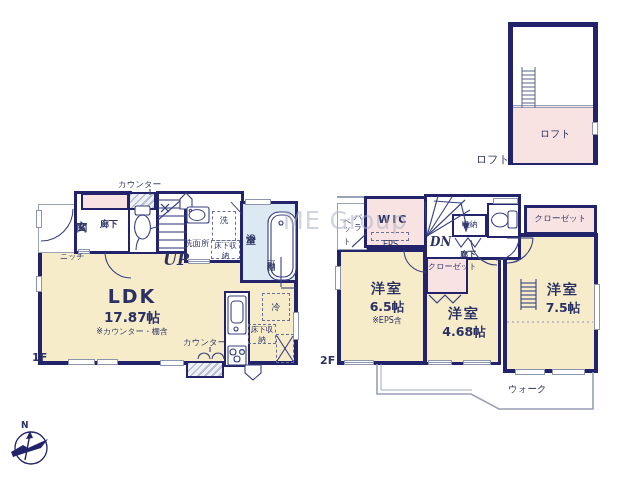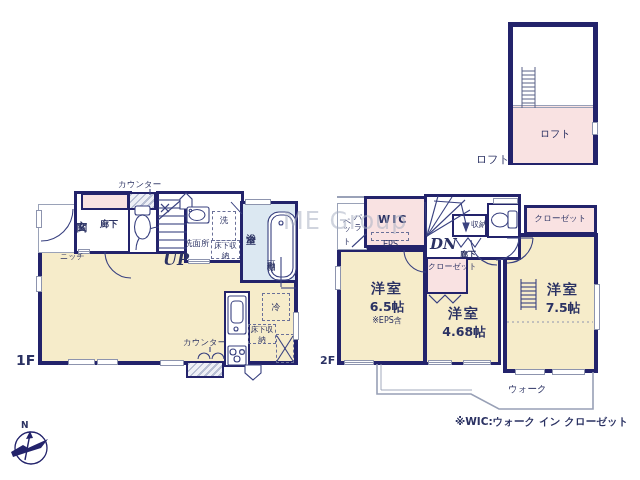--- a/index.html
+++ b/index.html
@@ -64,21 +64,21 @@
   #lbl-niche{left:60px;top:252px;font-size:8px;}
   #lbl-up{left:163px;top:251px;font-size:16px;}
   #lbl-senmenjo{left:184px;top:239px;font-size:8.5px;font-family:Liberation Serif, serif;}
   #lbl-yokushitsu{left:245px;top:226px;height:40px;font-size:9.5px;font-weight:bold;}
   #lbl-kadoudana{left:266px;top:254px;height:42px;font-size:8.5px;}
   #ldk-block{left:82px;top:286px;width:100px;text-align:center;}
   #lbl-ldk{position:static;font-size:19px;font-weight:bold;letter-spacing:2px;}
   #lbl-ldk-size{position:static;font-size:13.5px;font-weight:bold;margin-top:2px;}
   #lbl-ldk-note{position:static;font-size:8px;margin-top:2px;}
   #lbl-counter-kitchen{left:183px;top:338px;font-size:8.5px;}
-  #lbl-1f{left:16px;top:352px;font-size:14px;font-weight:bold;}
+  #lbl-1f{left:32px;top:352px;font-size:11px;font-weight:bold;}
   
   #room1{left:337px;top:248px;width:90px;height:117px;}
   #room2{left:424px;top:254px;width:77px;height:111px;}
   #room3{left:503px;top:233px;width:95px;height:140px;}
   #strip{left:337px;top:196px;width:30px;height:54px;}
   #strip-top{left:337px;top:197px;width:30px;height:5px;background:#fff;border-top:1px solid #9aa2b8;border-bottom:1px solid #9aa2b8;}
   #wic-room{left:364px;top:196px;width:63px;height:52px;}
   #eps-strip{left:371px;top:232px;width:38px;height:9px;}
   #upper-block{left:424px;top:194px;width:97px;height:66px;}
   #shuno-box{left:452px;top:214px;width:35px;height:23px;}
@@ -92,22 +92,22 @@
   #h2{left:428px;top:360px;width:24px;height:5px;}
   #h3{left:463px;top:360px;width:28px;height:5px;}
   #h4{left:515px;top:369px;width:30px;height:6px;}
   #h5{left:552px;top:369px;width:33px;height:6px;}
   #h6{left:493px;top:198px;width:25px;height:6px;}
   
   #lbl-parapet-a{left:353px;top:208px;height:24px;font-size:8px;}
   #lbl-parapet-b{left:342px;top:212px;height:34px;font-size:8px;}
   #lbl-wic{left:378px;top:214px;font-size:11px;font-weight:bold;letter-spacing:2px;}
   #lbl-eps{left:383px;top:240px;font-size:8px;}
-  #lbl-dn{left:430px;top:236px;font-size:15px;}
-  #lbl-shuno{left:452px;top:220px;width:35px;font-size:8px;text-align:right;}
+  #lbl-dn{left:430px;top:236px;font-size:12px;}
+  #lbl-shuno{left:452px;top:220px;width:35px;font-size:8px;text-align:center;}
   #lbl-rouka2{left:460px;top:250px;font-size:8px;font-weight:bold;}
   #lbl-closet-right{left:524px;top:214px;width:73px;font-size:8.5px;text-align:center;}
   #lbl-closet-mid{left:428px;top:262px;width:38px;font-size:8px;text-align:center;}
   #room1-block{left:350px;top:280px;width:74px;text-align:center;}
   #room2-block{left:430px;top:305px;width:68px;text-align:center;}
   #room3-block{left:533px;top:281px;width:60px;text-align:center;}
   .rname{position:static;font-size:14px;font-weight:bold;letter-spacing:2px;}
   .rsize{position:static;font-size:12.5px;font-weight:bold;margin-top:4px;}
   .rnote{position:static;font-size:8px;margin-top:2px;}
   #lbl-balcony{left:508px;top:384px;font-size:9.5px;}
@@ -298,20 +298,25 @@
   </svg>
 
   <div id="lbl-counter-top" class="t">カウンター</div>
   <div id="lbl-genkan" class="t vert">玄関</div>
   <div id="lbl-rouka" class="t">廊下</div>
   <div id="lbl-niche" class="t">ニッチ</div>
   <div id="lbl-up" class="t ital">UP</div>
   <div id="lbl-senmenjo" class="t">洗面所</div>
   <div id="lbl-yokushitsu" class="t vert">浴室</div>
   <div id="lbl-kadoudana" class="t vert">可動棚</div>
+  <div id="ldk-block" class="t ctr">
+    <div id="lbl-ldk">LDK</div>
+    <div id="lbl-ldk-size">17.87帖</div>
+    <div id="lbl-ldk-note">※カウンター・棚含</div>
+  </div>
   <div id="lbl-counter-kitchen" class="t">カウンター</div>
   <div id="lbl-1f" class="t">1F</div>
 
   <div id="lbl-parapet-a" class="t vert">パラ</div>
   <div id="lbl-parapet-b" class="t vert">ペット</div>
   <div id="lbl-wic" class="t">WIC</div>
   <div id="lbl-eps" class="t">EPS</div>
   <div id="lbl-dn" class="t ital">DN</div>
   <div id="lbl-shuno" class="t">収納</div>
   <div id="lbl-rouka2" class="t">廊下</div>
@@ -329,17 +334,16 @@
   <div id="room3-block" class="t ctr">
     <div class="rname">洋室</div>
     <div class="rsize">7.5帖</div>
   </div>
   <div id="lbl-balcony" class="t">ウォーク</div>
   <div id="lbl-2f" class="t">2F</div>
 
   <div id="loft-room-label" class="t">ロフト</div>
   <div id="loft-floor-label" class="t">ロフト</div>
 
-  <div id="note-text" class="t">※WIC:ウォーク イン クローゼット</div>
   <div id="compass-n" class="t">N</div>
   <div id="watermark" class="t">ME Group</div>
 
 </div>
 
 </body></html>

